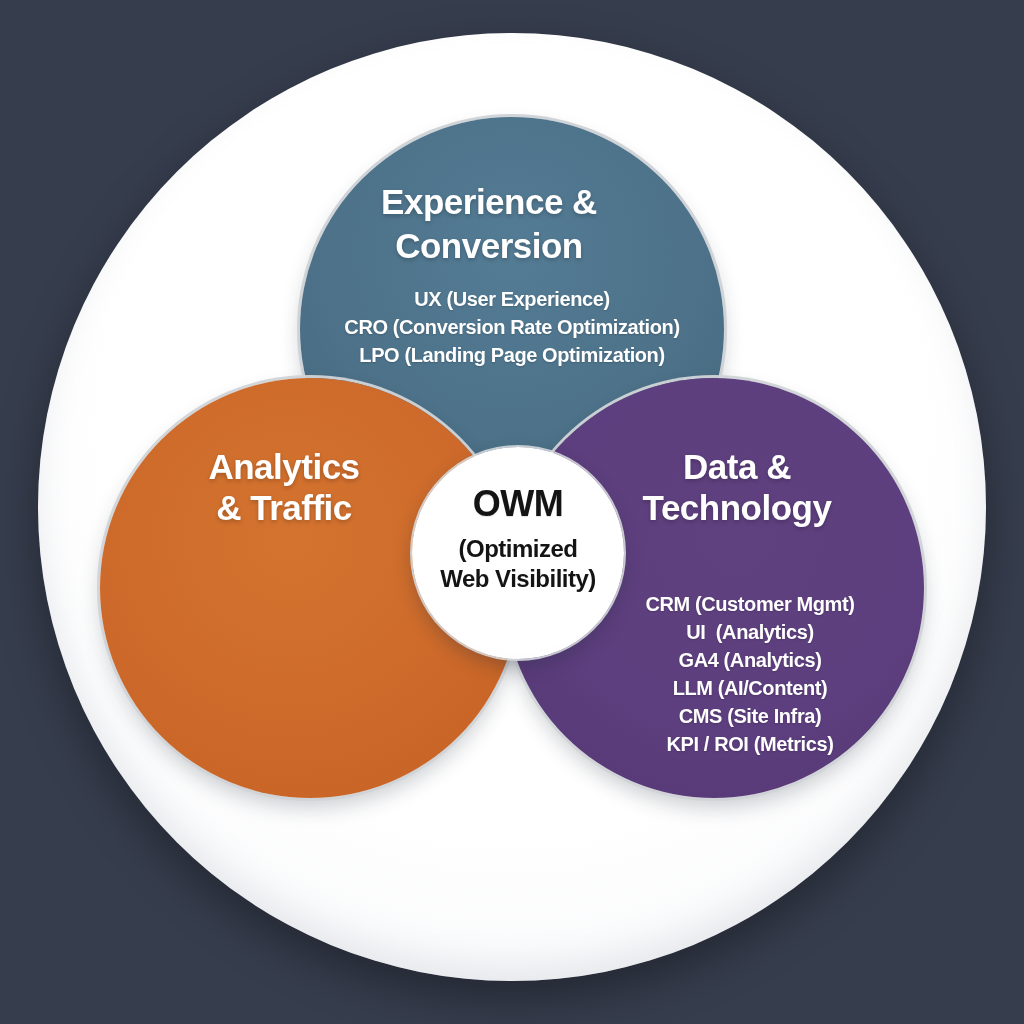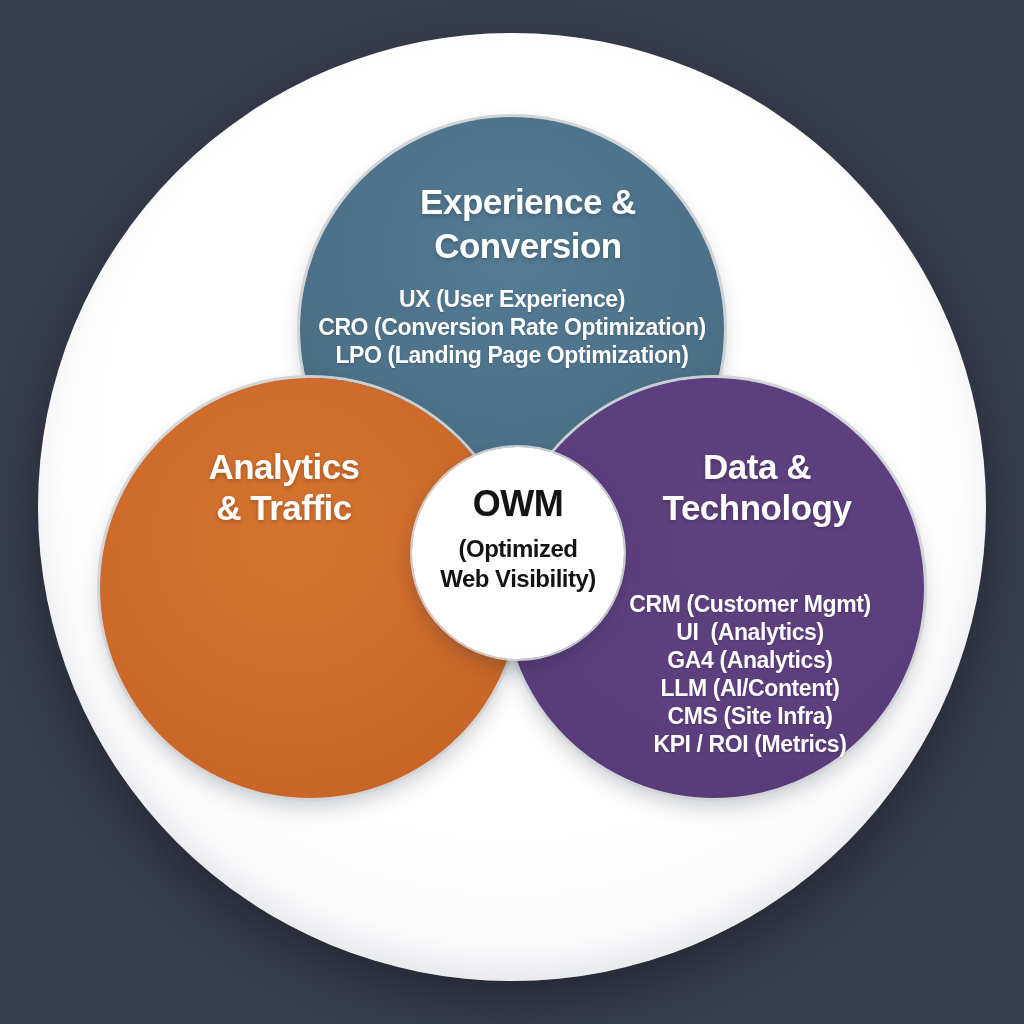--- a/index.html
+++ b/index.html
@@ -64,32 +64,32 @@
     position: absolute;
     transform: translateX(-50%);
     color: #ffffff;
     font-weight: bold;
     font-size: 35px;
     letter-spacing: -0.5px;
     text-align: center;
     white-space: nowrap;
     text-shadow: 0 2px 4px rgba(0,0,0,0.22);
   }
-  .title-blue   { left: 528px; top: 180px; line-height: 44px; }
+  .title-blue   { left: 489px; top: 180px; line-height: 44px; }
   .title-orange { left: 284px; top: 446px; line-height: 41px; }
-  .title-purple { left: 737px; top: 446px; line-height: 41px; margin-left: 20px; }
+  .title-purple { left: 737px; top: 446px; line-height: 41px; }
   .items {
     position: absolute;
     transform: translateX(-50%);
     margin: 0;
     padding: 0;
     list-style: none;
     color: #ffffff;
     font-weight: bold;
-    font-size: 23px;
+    font-size: 20px;
     letter-spacing: -0.4px;
     line-height: 28px;
     text-align: center;
     text-shadow: 0 1px 2px rgba(0,0,0,0.18);
   }
   .items li { white-space: pre; }
   .items-blue   { left: 512px; top: 285px; }
   .items-orange { left: 292px; top: 558px; }
   .items-purple { left: 750px; top: 590px; }
   .center-acronym {

